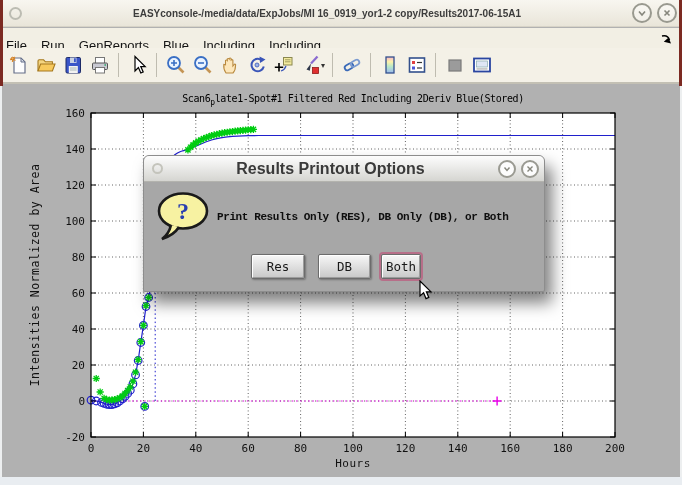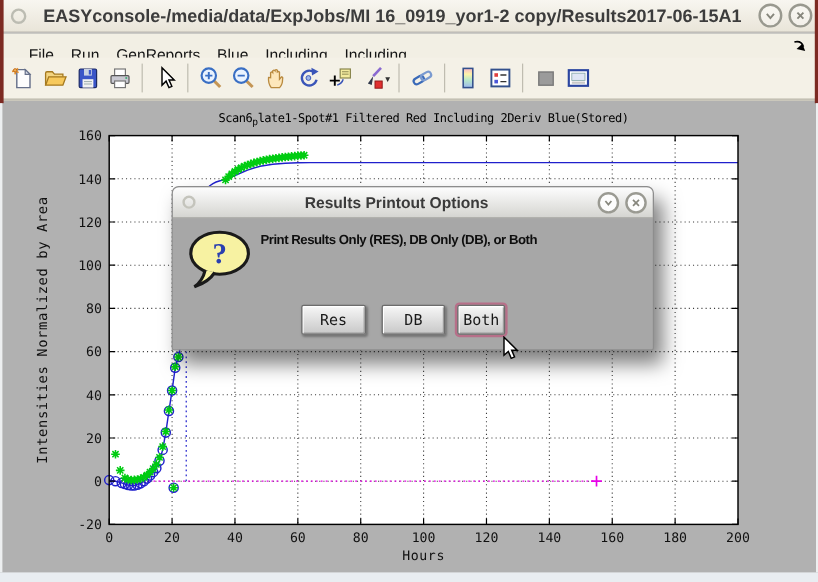--- a/index.html
+++ b/index.html
@@ -3,25 +3,25 @@
 <meta charset="utf-8">
 <style>
   html,body{margin:0;padding:0;background:#888;}
   .window{position:relative;width:682px;height:485px;overflow:hidden;
           font-family:"Liberation Sans",sans-serif;background:#b1b1b1;}
   
   .titlebar{position:absolute;left:0;top:0;width:682px;height:27px;
             background:linear-gradient(#f8f6f0,#e9e5d9);
             border-bottom:1px solid #d7d3c7;display:flex;align-items:center;box-sizing:border-box;}
   .win-circle{width:9px;height:9px;border:2px solid #bcbcb2;border-radius:50%;margin-left:9px;flex:0 0 auto;}
-  .win-title{flex:1;text-align:center;font-size:15px;font-weight:bold;color:#3c3c3c;white-space:nowrap;}
+  .win-title{flex:1;text-align:center;font-size:10px;font-weight:bold;color:#3c3c3c;white-space:nowrap;}
   .win-btn{width:16px;height:16px;border:2px solid #99998f;border-radius:50%;margin-right:5px;
            display:flex;align-items:center;justify-content:center;background:rgba(255,255,255,.35);flex:0 0 auto;}
   .menubar{position:absolute;left:0;top:28px;width:682px;height:36px;background:#f2efe4;
-           display:flex;align-items:center;padding-left:24px;box-sizing:border-box;
+           display:flex;align-items:center;padding-left:6px;box-sizing:border-box;
            border-bottom:1px solid #d7d3c7;}
   .menu-item{font-size:13px;color:#141414;margin-right:14px;cursor:default;}
   .menu-undock{position:absolute;right:9px;top:3px;}
   .toolbar{position:absolute;left:0;top:48px;width:682px;height:36px;background:#f4f1e7;
            display:flex;align-items:center;padding-left:5px;box-sizing:border-box;
            border-bottom:2px solid #c3c0b4;}
   .tool{width:25px;height:25px;margin:0 1px;display:flex;align-items:center;justify-content:center;}
   .tool-sep{width:1px;height:24px;background:#bfbcb0;margin:0 5px;flex:0 0 auto;}
   .caret{font-size:8px;color:#333;margin-left:-3px;margin-right:2px;}
   
@@ -31,26 +31,26 @@
   
   .figure{position:absolute;left:0;top:86px;width:682px;height:391px;}
   
   .dialog{position:absolute;left:143px;top:155px;width:402px;height:137px;z-index:10;
           background:#a7a7a7;border:1px solid #8d8d8d;border-radius:6px 6px 2px 2px;
           box-shadow:7px 11px 16px rgba(0,0,0,.5);box-sizing:border-box;}
   .dlg-titlebar{height:25px;background:linear-gradient(#fdfdfd,#d5d5d1);
                 border-bottom:1px solid #b3b3ae;border-radius:5px 5px 0 0;
                 display:flex;align-items:center;}
   .dlg-circle{width:7px;height:7px;border:2px solid #c4c4bc;border-radius:50%;margin-left:8px;flex:0 0 auto;}
-  .dlg-title{flex:1;text-align:center;font-size:13px;font-weight:bold;color:#3a3a3a;}
+  .dlg-title{flex:1;text-align:center;font-size:16px;font-weight:bold;color:#3a3a3a;}
   .dlg-btn{width:14px;height:14px;border:2px solid #9a9a92;border-radius:50%;margin-right:5px;
            display:flex;align-items:center;justify-content:center;background:#fcfcfc;flex:0 0 auto;}
   .dlg-body{position:relative;height:110px;}
   .q-bubble{position:absolute;left:12px;top:8px;}
-  .dlg-message{position:absolute;left:73px;top:12px;font-family:Liberation Sans, sans-serif;
+  .dlg-message{position:absolute;left:73px;top:29px;font-family:Liberation Mono, monospace;
                font-size:11px;font-weight:bold;letter-spacing:-0.4px;color:#0e0e0e;white-space:nowrap;}
   .dlg-button{position:absolute;top:72px;height:25px;font-family:"DejaVu Sans Mono",monospace;
               font-size:12.5px;color:#191919;background:linear-gradient(#f7f7f7,#c8c8c8);
               border:1px solid #6c6c6c;border-radius:2px;padding:0;
               box-shadow:inset 1px 1px 0 #fff, inset -1px -1px 0 #9c9c9c, 1px 1px 2px rgba(0,0,0,.3);}
   #btn-res{left:107px;width:54px;}
   #btn-db{left:174px;width:53px;}
   #btn-both{left:237px;width:40px;
             box-shadow:inset 1px 1px 0 #fff, inset -1px -1px 0 #9c9c9c, 0 0 0 2px #b76f89;}
   .cursor{position:absolute;left:419px;top:280px;z-index:20;}

